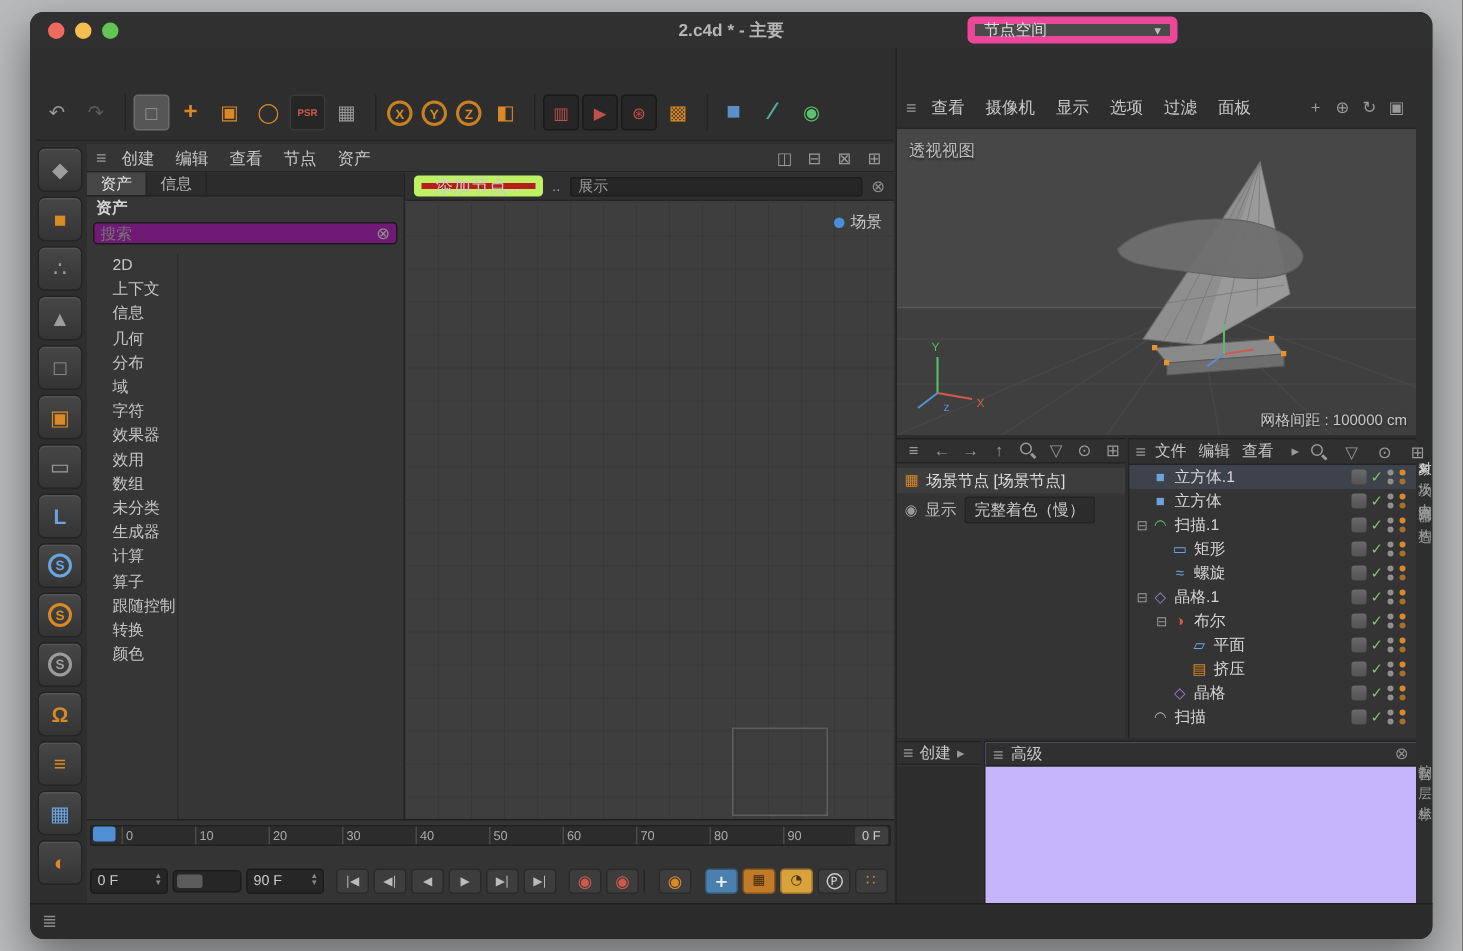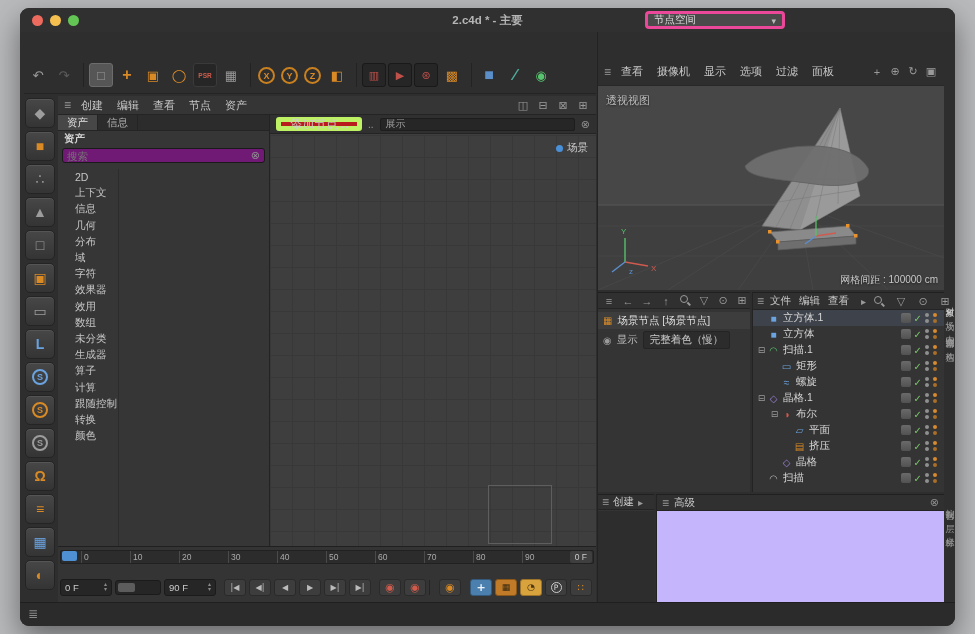--- a/index.html
+++ b/index.html
@@ -5,21 +5,21 @@
   *{box-sizing:border-box;margin:0;padding:0;user-select:none}
   html,body{width:975px;height:634px;overflow:hidden}
   body{background:#b9babc;font-family:"Liberation Sans","DejaVu Sans",sans-serif;position:relative}
   .win{position:absolute;left:20px;top:8px;width:935px;height:618px;background:#2e2e2e;border-radius:9px;
        box-shadow:0 12px 30px rgba(0,0,0,.45);overflow:hidden;font-size:11px;color:#c9c9c9}
   
   .titlebar{position:absolute;left:0;top:0;right:0;height:24px;background:#303030}
   .tl{position:absolute;top:7px;width:11px;height:11px;border-radius:50%}
   .tl.r{left:12px;background:#ed6a5f}.tl.y{left:30px;background:#f5bf4f}.tl.g{left:48px;background:#62c554}
   .title{position:absolute;left:0;right:0;top:5px;text-align:center;color:#b6b6b6;font-size:11.5px;font-weight:bold}
-  .tbsel{position:absolute;top:3px;height:18px;background:#4a4a4a;border:3px solid #ec4899;border-radius:4px;
+  .tbsel{position:absolute;top:3px;height:18px;background:#4a4a4a;border:5px solid #ec4899;border-radius:4px;
          color:#ddd;font-size:10.5px;display:flex;align-items:center;justify-content:space-between;padding:0 6px}
   .tbsel.s1{left:625px;width:140px}.tbsel.s2{left:780px;width:140px}
   .chev::after{content:"▾";color:#bbb;font-size:9px;margin-left:6px}
   
   .toolbar{position:absolute;left:4px;top:24px;width:572px;height:62px;display:flex;align-items:flex-end;
            gap:2px;padding:0 0 6px 2px;border-bottom:1px solid #242424}
   .ttile{width:24px;height:24px;border-radius:3px;display:flex;align-items:center;justify-content:center;
          font-size:13px;flex:0 0 auto;color:#aaa}
   .ttile.sep{width:3px;height:24px;border-right:1px solid #232323;margin:0 3px;border-radius:0}
   .ttile.act{background:#565656;border:1px solid #6c6c6c}
@@ -349,22 +349,22 @@
         <div class="acat">信息</div>
         <div class="acat">几何</div>
         <div class="acat">分布</div>
         <div class="acat">域</div>
         <div class="acat">字符</div>
         <div class="acat">效果器</div>
         <div class="acat">效用</div>
         <div class="acat">数组</div>
         <div class="acat">未分类</div>
         <div class="acat">生成器</div>
+        <div class="acat">计算</div>
         <div class="acat">算子</div>
-        <div class="acat">计算</div>
         <div class="acat">跟随控制</div>
         <div class="acat">转换</div>
         <div class="acat">颜色</div>
     </div>
   </div>
 
   <div class="nodeed">
     <div class="ntop">
       <div class="naddbtn">添加节点...</div>
       <span class="ndots">..</span>

